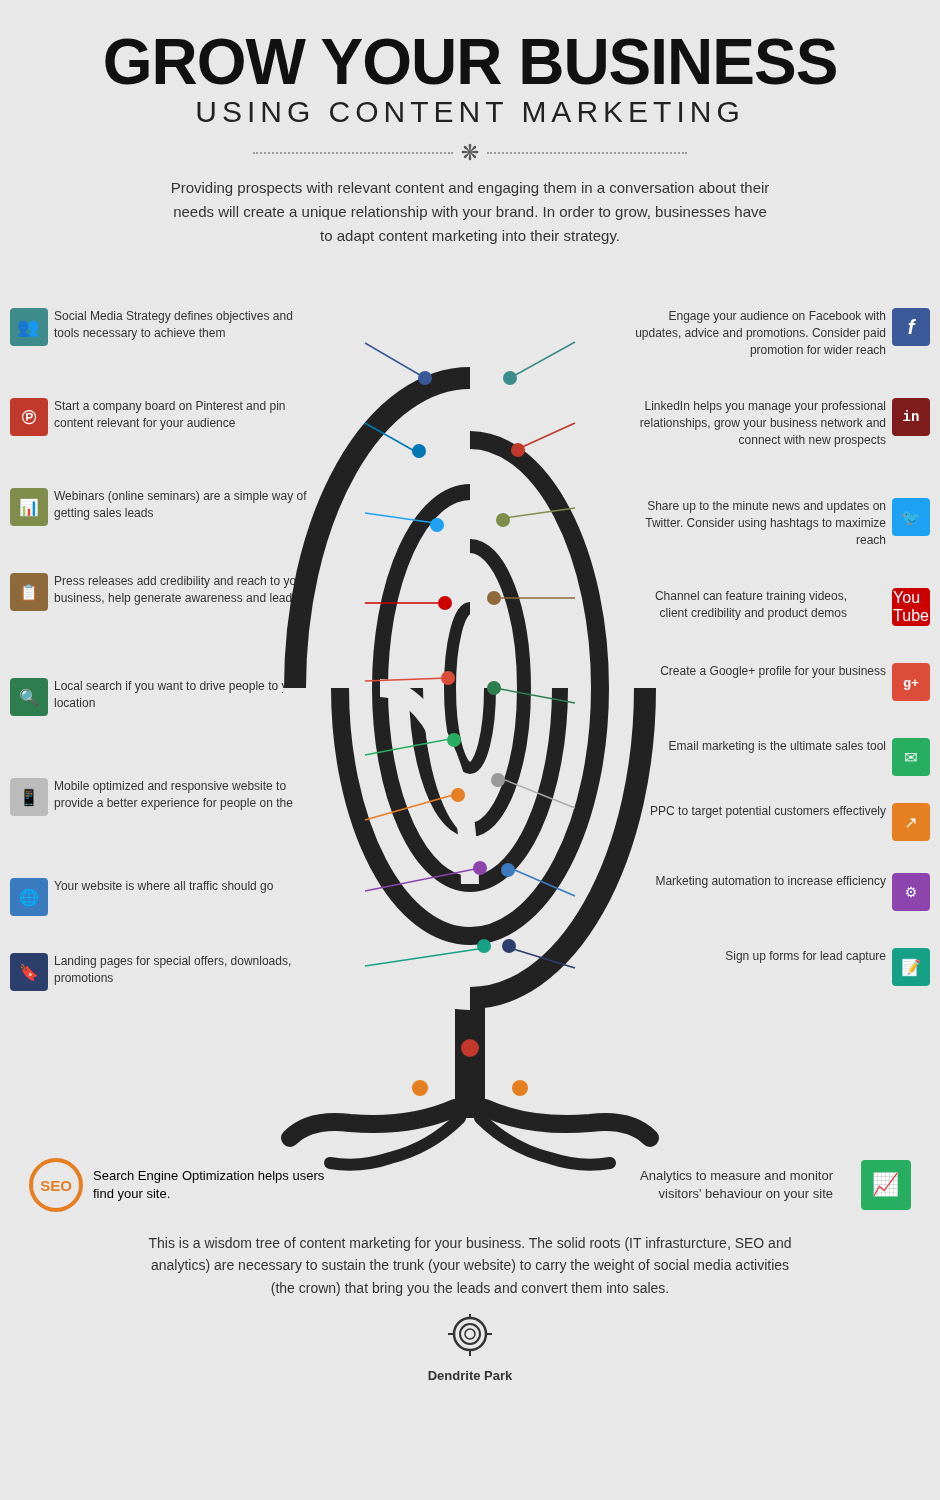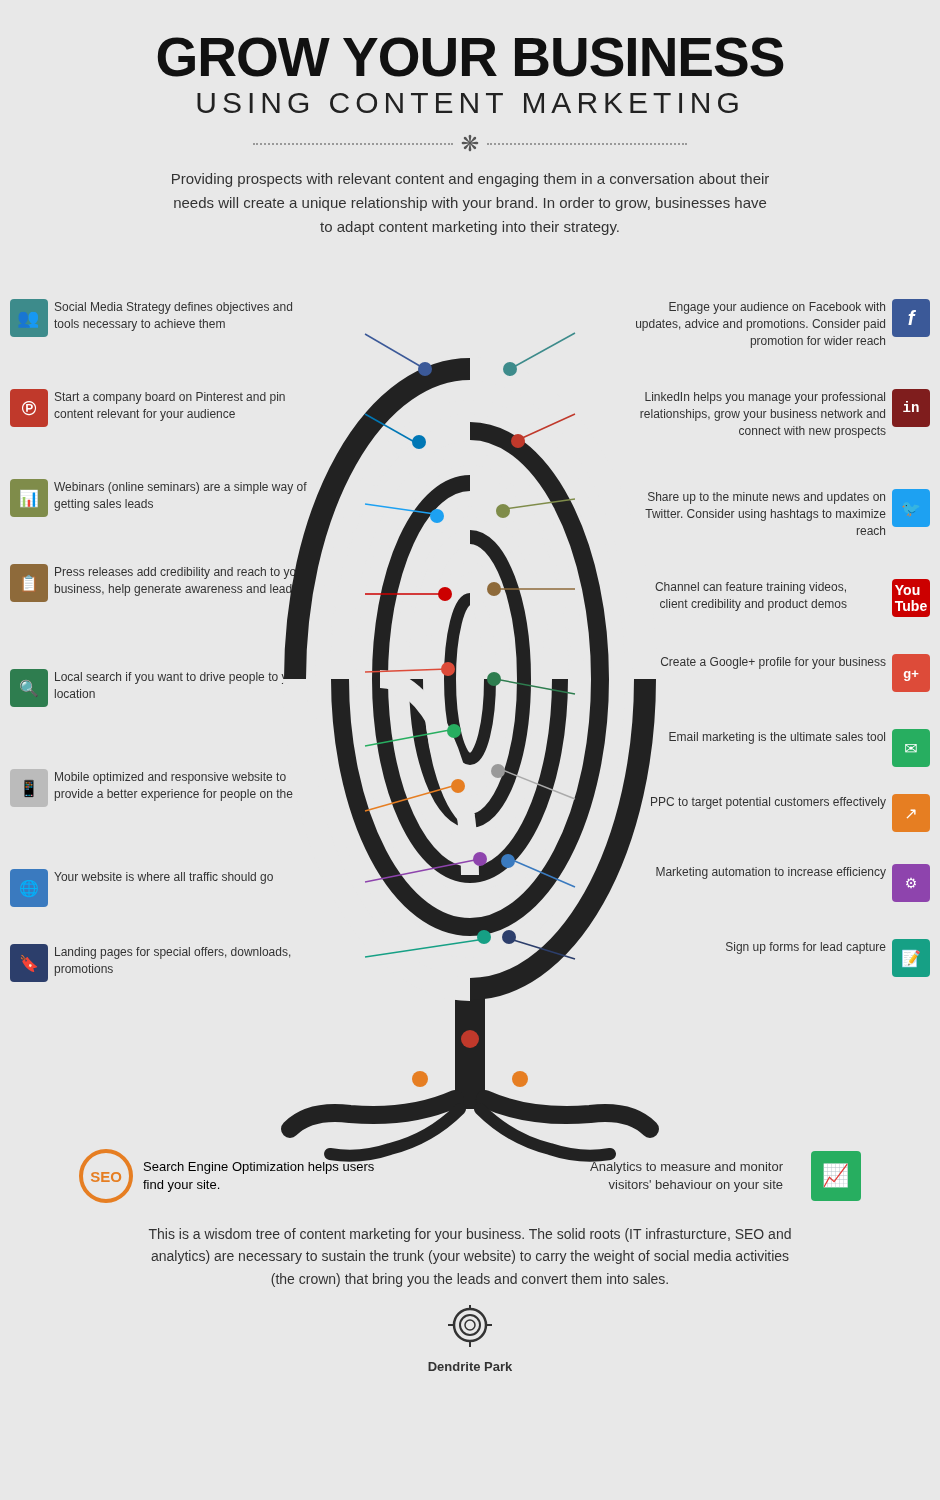--- a/index.html
+++ b/index.html
@@ -17,21 +17,21 @@
       padding: 30px 60px 10px;
     }
     .header-how {
       font-size: 36px;
       font-weight: 300;
       letter-spacing: 4px;
       color: #222;
       line-height: 1.1;
     }
     .header-main {
-      font-size: 55px;
+      font-size: 64px;
       font-weight: 900;
       color: #111;
       line-height: 1.0;
       letter-spacing: -1px;
     }
     .header-sub {
       font-size: 30px;
       font-weight: 400;
       letter-spacing: 5px;
       color: #222;
@@ -231,21 +231,21 @@
           <div class="item-icon ic-li" style="font-weight:bold;font-size:14px;">in</div>
           <div class="item-text">LinkedIn helps you manage your professional relationships, grow your business network and connect with new prospects</div>
         </div>
 
         <div class="right-item" style="top:210px;right:10px;width:300px;">
           <div class="item-icon ic-tw" style="font-size:16px;">🐦</div>
           <div class="item-text">Share up to the minute news and updates on Twitter. Consider using hashtags to maximize reach</div>
         </div>
 
         <div class="right-item" style="top:300px;right:10px;width:300px;">
-          <div class="item-icon ic-yt" style="font-size:14px;font-weight:bold;margin-left:39px;">You<br>Tube</div>
+          <div class="item-icon ic-yt" style="font-size:16px;font-weight:normal;margin-left:39px;">You<br>Tube</div>
           <div class="item-text">Channel can feature training videos, client credibility and product demos</div>
         </div>
 
         <div class="right-item" style="top:375px;right:10px;width:300px;">
           <div class="item-icon ic-gplus" style="font-weight:bold;font-size:13px;">g+</div>
           <div class="item-text">Create a Google+ profile for your business</div>
         </div>
 
         <div class="right-item" style="top:450px;right:10px;width:300px;">
           <div class="item-icon ic-email" style="font-size:16px;">✉</div>
@@ -355,21 +355,21 @@
           <circle cx="210" cy="580" r="7" fill="#8e44ad"></circle>
           <circle cx="214" cy="658" r="7" fill="#16a085"></circle>
 
           <circle cx="200" cy="760" r="9" fill="#c0392b"></circle>
           <circle cx="150" cy="800" r="8" fill="#e67e22"></circle>
           <circle cx="250" cy="800" r="8" fill="#e67e22"></circle>
         </svg>
       </div>
     </div>
 
-    <div style="display:flex;justify-content:space-between;align-items:center;padding:0 79px;margin-top:-30px;">
+    <div style="display:flex;justify-content:space-between;align-items:center;padding:0 29px;margin-top:-30px;">
       <div style="display:flex;align-items:center;width:300px;">
         <div style="width:54px;height:54px;border-radius:50%;border:4px solid #e67e22;display:flex;align-items:center;justify-content:center;font-weight:bold;font-size:15px;color:#e67e22;flex-shrink:0;">SEO</div>
         <div style="font-size:13px;line-height:1.4;color:#000000;margin-left:10px;">Search Engine Optimization helps users find your site.</div>
       </div>
       <div style="display:flex;align-items:center;flex-direction:row-reverse;width:300px;">
         <div style="width:50px;height:50px;background:#27ae60;display:flex;align-items:center;justify-content:center;font-size:22px;color:#fff;flex-shrink:0;border-radius:4px;">📈</div>
         <div style="font-size:13px;line-height:1.4;color:#333;text-align:right;margin-right:28px;">Analytics to measure and monitor visitors' behaviour on your site</div>
       </div>
     </div>
 

